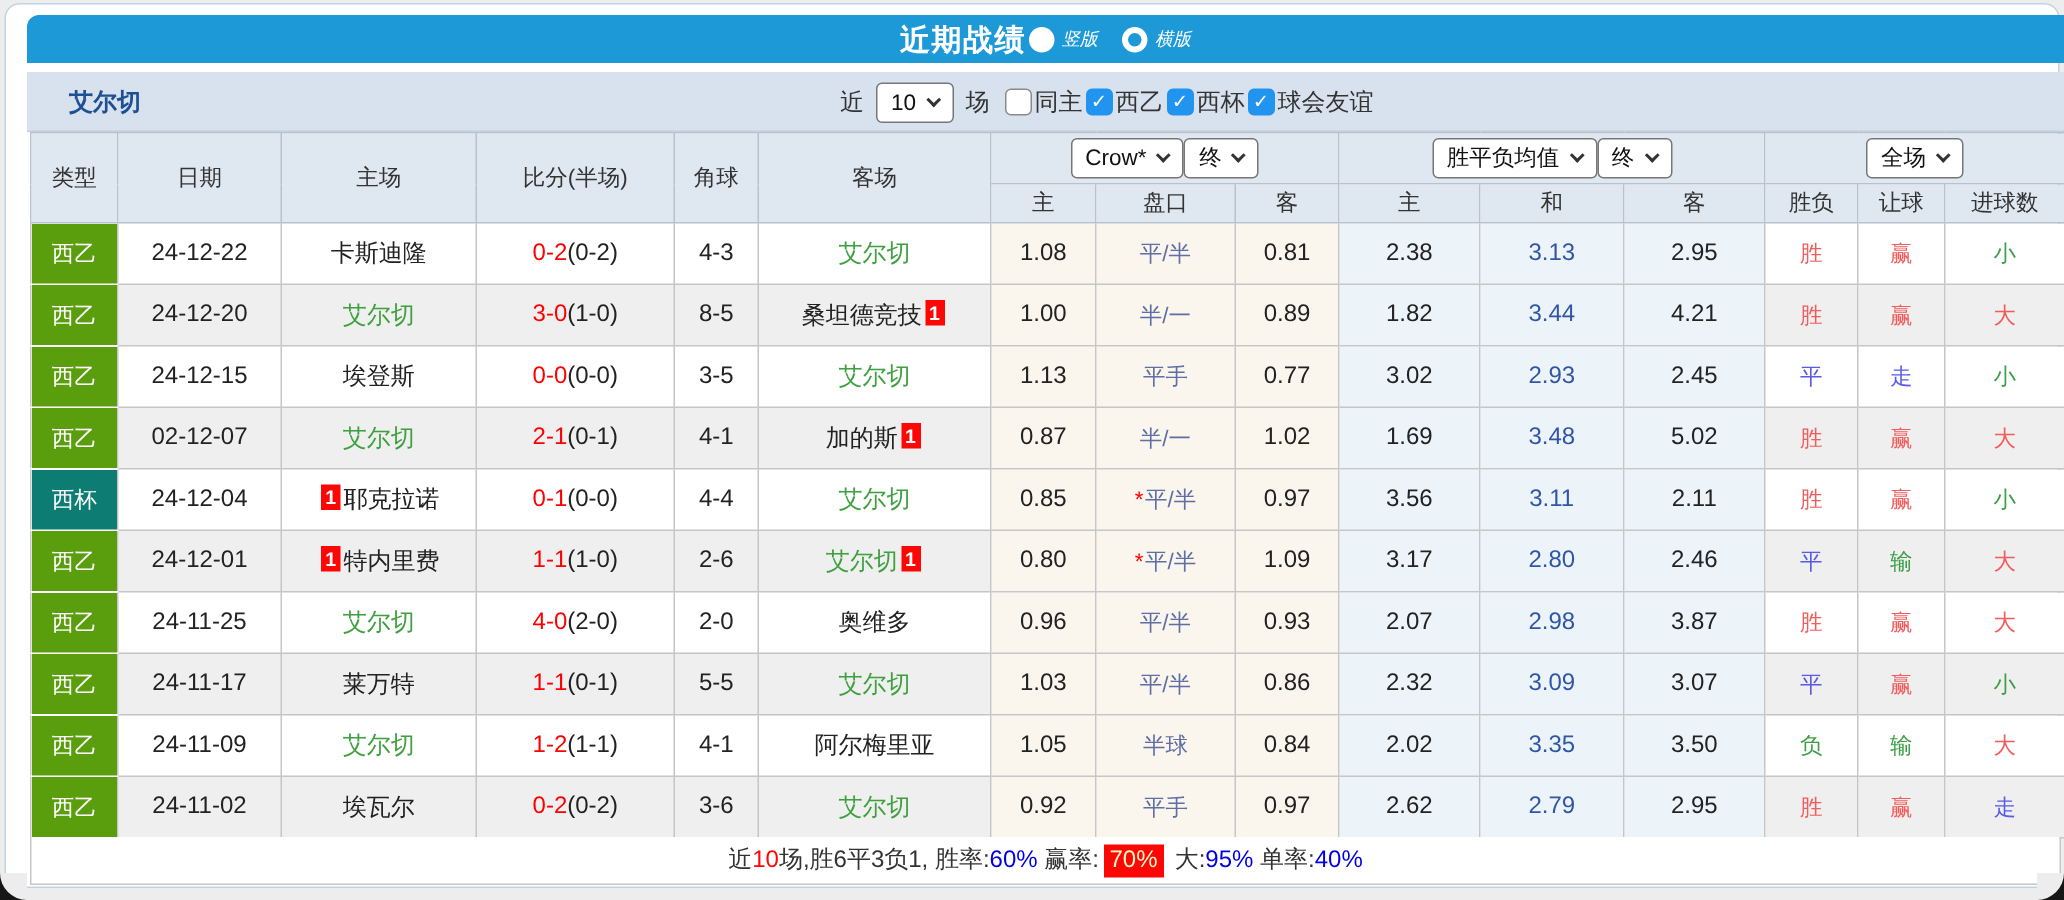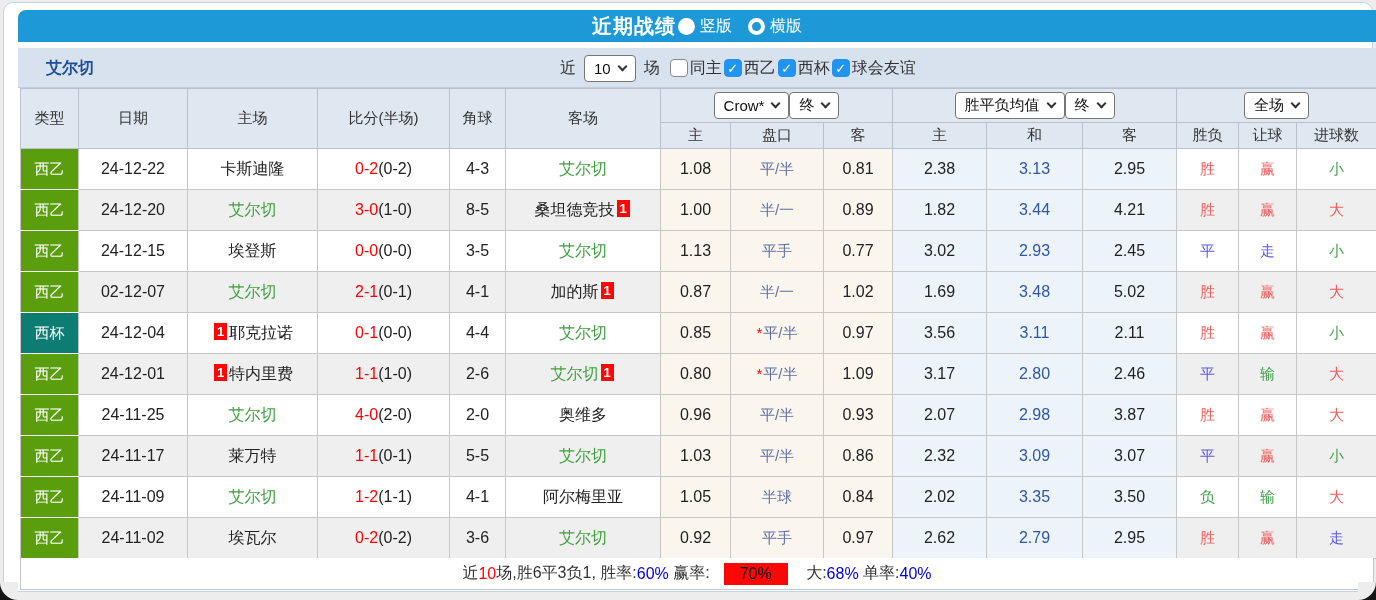--- a/index.html
+++ b/index.html
@@ -26,21 +26,21 @@
   .topbar {
     position:absolute; left:18px; top:10px; width:1358px; height:32px;
     background:#1c99d6; border-radius:8px 0 0 0;
     display:flex; align-items:center; justify-content:center; color:#fff;
   }
   .topbar-group { display:flex; align-items:center; }
   .page-title { font-size:20px; font-weight:bold; letter-spacing:1px; }
   .radio { display:inline-block; border-radius:50%; margin:0 5px 0 2px; cursor:pointer; }
   .radio.filled { width:17px; height:17px; background:#fff; }
   .radio.hollow { width:17px; height:17px; border:4px solid #fff; background:transparent; margin-left:16px; }
-  .radio-label { font-size:16px; }
+  .radio-label { font-size:12px;font-style:italic; }
 
   
   .filterbar {
     position:absolute; left:18px; top:48px; width:1358px; height:40px;
     background:#d8e2ee; border-bottom:1px solid #c2cedd;
   }
   .team-name {
     position:absolute; left:28px; top:0; height:40px; display:flex; align-items:center;
     color:#1c4f93; font-size:16px; font-weight:bold;
   }
@@ -95,21 +95,21 @@
 
   
   .footer {
     position:absolute; left:20px; top:558px; width:1354px; height:32px;
     background:#fff; border:1px solid #c6c6c6; border-top:none;
     display:flex; align-items:center; justify-content:center;
     font-size:16px; color:#333; white-space:pre;
   }
   .f-red { color:#fe0606; }
   .f-blue { color:#0000e6; }
-  .f-redbox { background:#fe0606; color:#000000; padding:2px 16px; margin:0 14px; }
+  .f-redbox { background:#fe0606; color:#fef9c3; padding:2px 4px; margin:0 3px; }
 </style>
 </head>
 <body>
 
 <div class="frame"></div>
 
 <div class="topbar">
   <div class="topbar-group">
     <span class="page-title">近期战绩</span>
     <span class="radio filled"></span>
@@ -382,16 +382,16 @@
     <td class="bg-blue t-navy">2.79</td>
     <td class="bg-blue">2.95</td>
     <td class="c-res t-red">胜</td>
     <td class="c-let t-red">赢</td>
     <td class="c-goal t-blue">走</td>
   </tr>
       </tbody>
 </table>
 </div>
 
-<div class="footer"><span>近</span><span class="f-red">10</span><span>场,胜6平3负1, 胜率:</span><span class="f-blue">60%</span><span> 赢率:</span><span class="f-redbox">70%</span><span> 大:</span><span class="f-blue">68%</span><span> 单率:</span><span class="f-blue">40%</span></div>
+<div class="footer"><span>近</span><span class="f-red">10</span><span>场,胜6平3负1, 胜率:</span><span class="f-blue">60%</span><span> 赢率:</span><span class="f-redbox">70%</span><span> 大:</span><span class="f-blue">95%</span><span> 单率:</span><span class="f-blue">40%</span></div>
 
 <div class="corner corner-bl"></div>
 <div class="corner corner-br"></div>
 
 </body></html>

